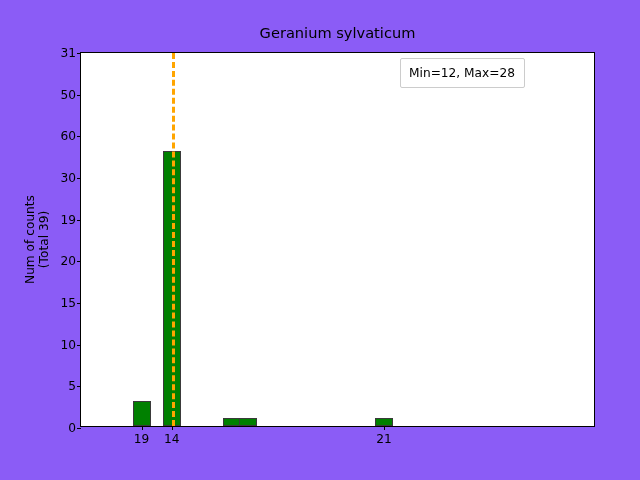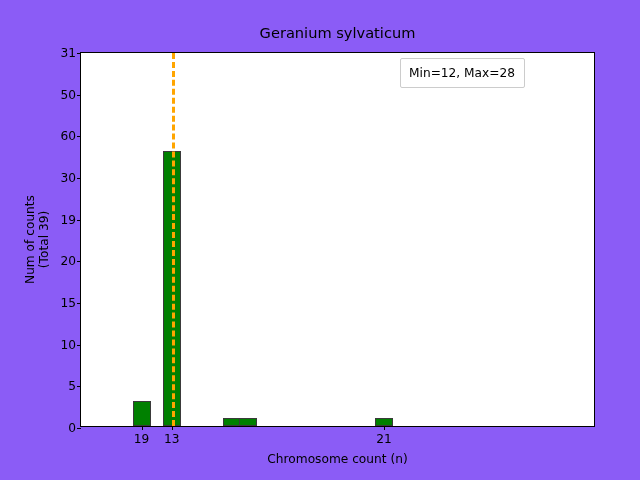--- a/index.html
+++ b/index.html
@@ -240,29 +240,28 @@
       <div class="ytick-row" style="top: 0px;">
         <div class="ytick-mark"></div>
         <div class="ytick-label">31</div>
       </div>
       <div class="xtick-col" style="left: 60.5882px;">
         <div class="xtick-mark"></div>
         <div class="xtick-label">19</div>
       </div>
       <div class="xtick-col" style="left: 90.8824px;">
         <div class="xtick-mark"></div>
-        <div class="xtick-label">13</div>
+        <div class="xtick-label">14</div>
       </div>
       <div class="xtick-col" style="left: 302.941px;">
         <div class="xtick-mark"></div>
         <div class="xtick-label">21</div>
       </div>
     </div>
 
-  <div id="xlabel">Chromosome count (n)</div>
 
   <div id="ylabel">Num of counts
 (Total 39)</div>
 
   <div id="legend">
     <div class="legend-row second">
       <span class="legend-text">Min=12, Max=28</span>
     </div>
   </div>
 

